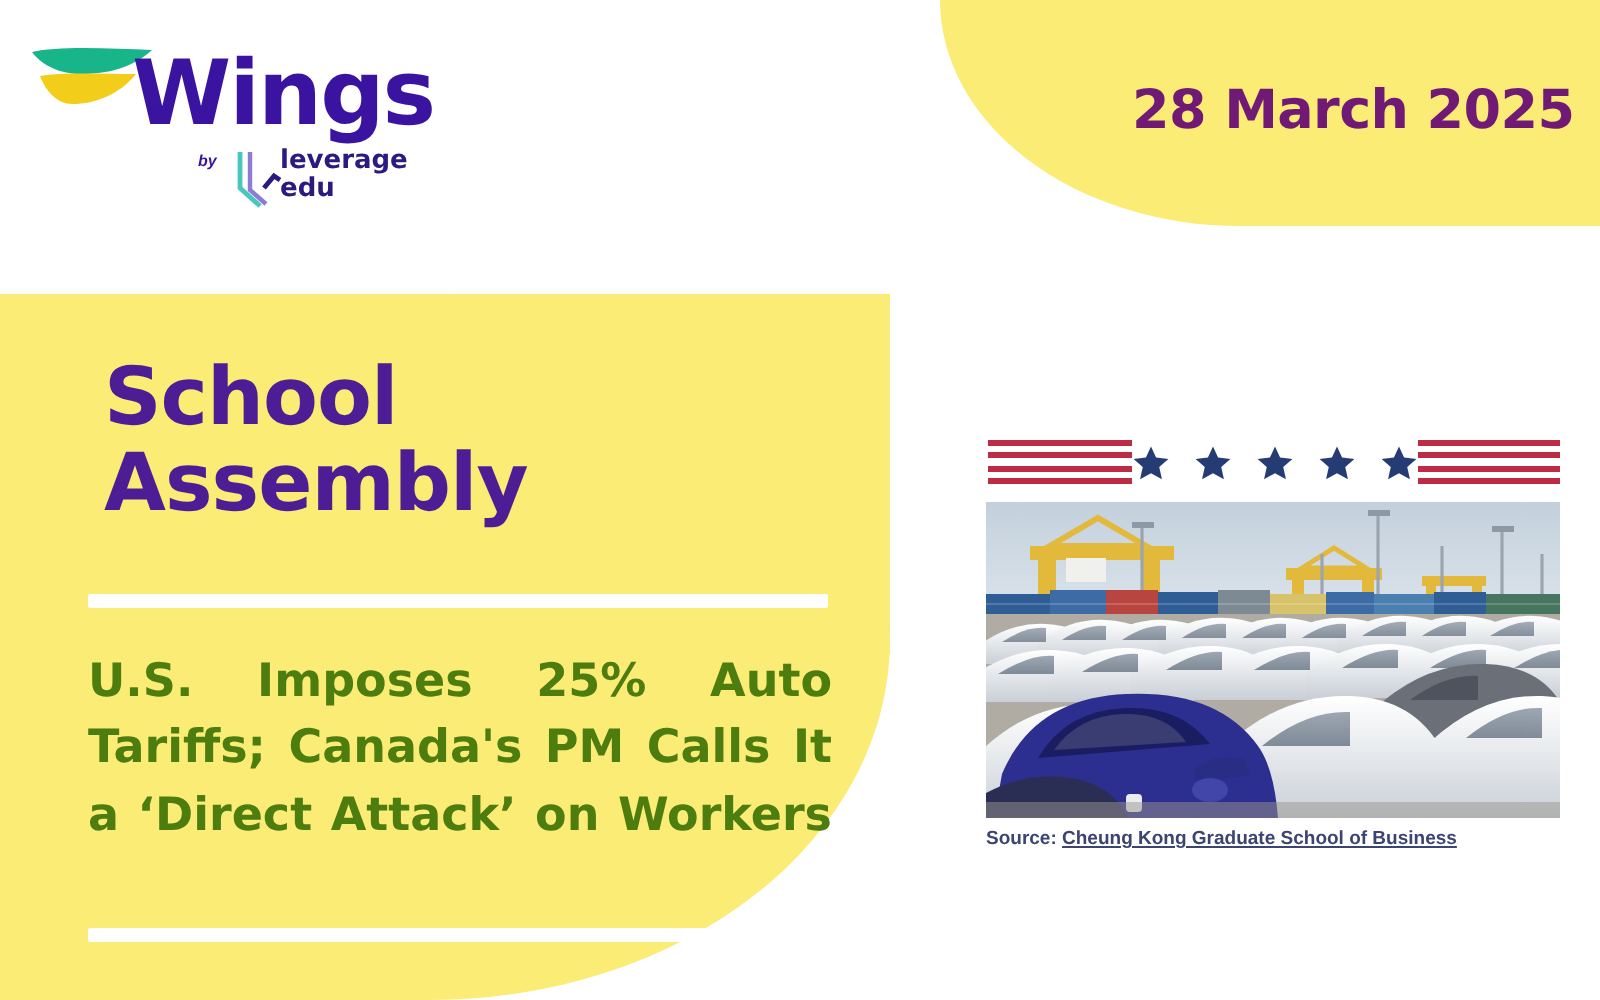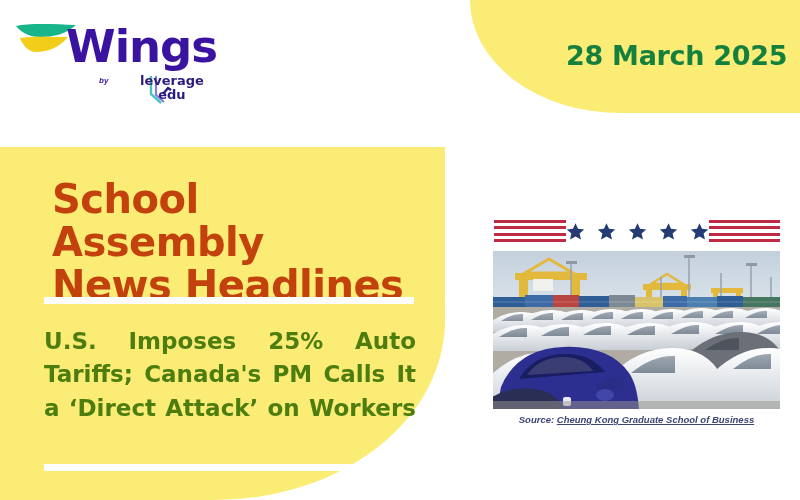--- a/index.html
+++ b/index.html
@@ -85,54 +85,53 @@
     font-style: italic;
     font-weight: bold;
     text-align: center;
   }
   .logo-sub {
     position: absolute;
     left: 102px;
     top: 58px;
     width: 88px;
     height: 32px;
-    text-align: center;
   }
   .logo-sub-text {
     position: absolute;
     left: 24px;
     top: 0px;
     font-size: 13px;
     font-weight: bold;
     color: #2B1A80;
     line-height: 1.08;
     font-family: "DejaVu Sans", sans-serif;
   }
 
   
   .date {
     position: absolute;
     left: 566px;
     top: 40px;
     font-size: 27px;
     font-weight: bold;
-    color: #15803d;
+    color: #701a75;
     letter-spacing: -0.3px;
     font-family: "DejaVu Sans", sans-serif;
   }
 
   
   .title {
     position: absolute;
     left: 52px;
     top: 178px;
     width: 370px;
     font-size: 40px;
     font-weight: bold;
-    color: #c2410c;
+    color: #4c1d95;
     line-height: 1.07;
     letter-spacing: -0.5px;
     font-family: "DejaVu Sans", sans-serif;
   }
 
   
   .divider {
     position: absolute;
     background: #ffffff;
     height: 7px;
@@ -207,26 +206,25 @@
     background: #b9c6d2;
   }
   .photo svg { display: block; }
 
   
   .source {
     position: absolute;
     left: 493px;
     top: 414px;
     width: 287px;
-    text-align: center;
+    text-align: left;
     font-size: 9.5px;
     font-weight: bold;
     color: #3C4472;
     font-family: "Liberation Sans", sans-serif;
-    font-style: italic;
   }
   .source .src-link {
     text-decoration: underline;
   }
 </style>
 </head>
 <body>
 
 <div id="canvas">
 
@@ -251,21 +249,20 @@
         <span>leverage</span><br>
         <span>edu</span>
       </div>
     </div>
   </div>
 
   <div class="date">28 March 2025</div>
 
   <div class="title">
     <span>School Assembly</span><br>
-    <span>News Headlines</span>
   </div>
 
   <div class="divider divider-top"></div>
 
   <div class="headline">U.S. Imposes 25% Auto Tariffs; Canada's PM Calls It a ‘Direct Attack’ on Workers</div>
 
   <div class="divider divider-bottom"></div>
 
   <div class="flag-banner">
     <div class="stripes">

